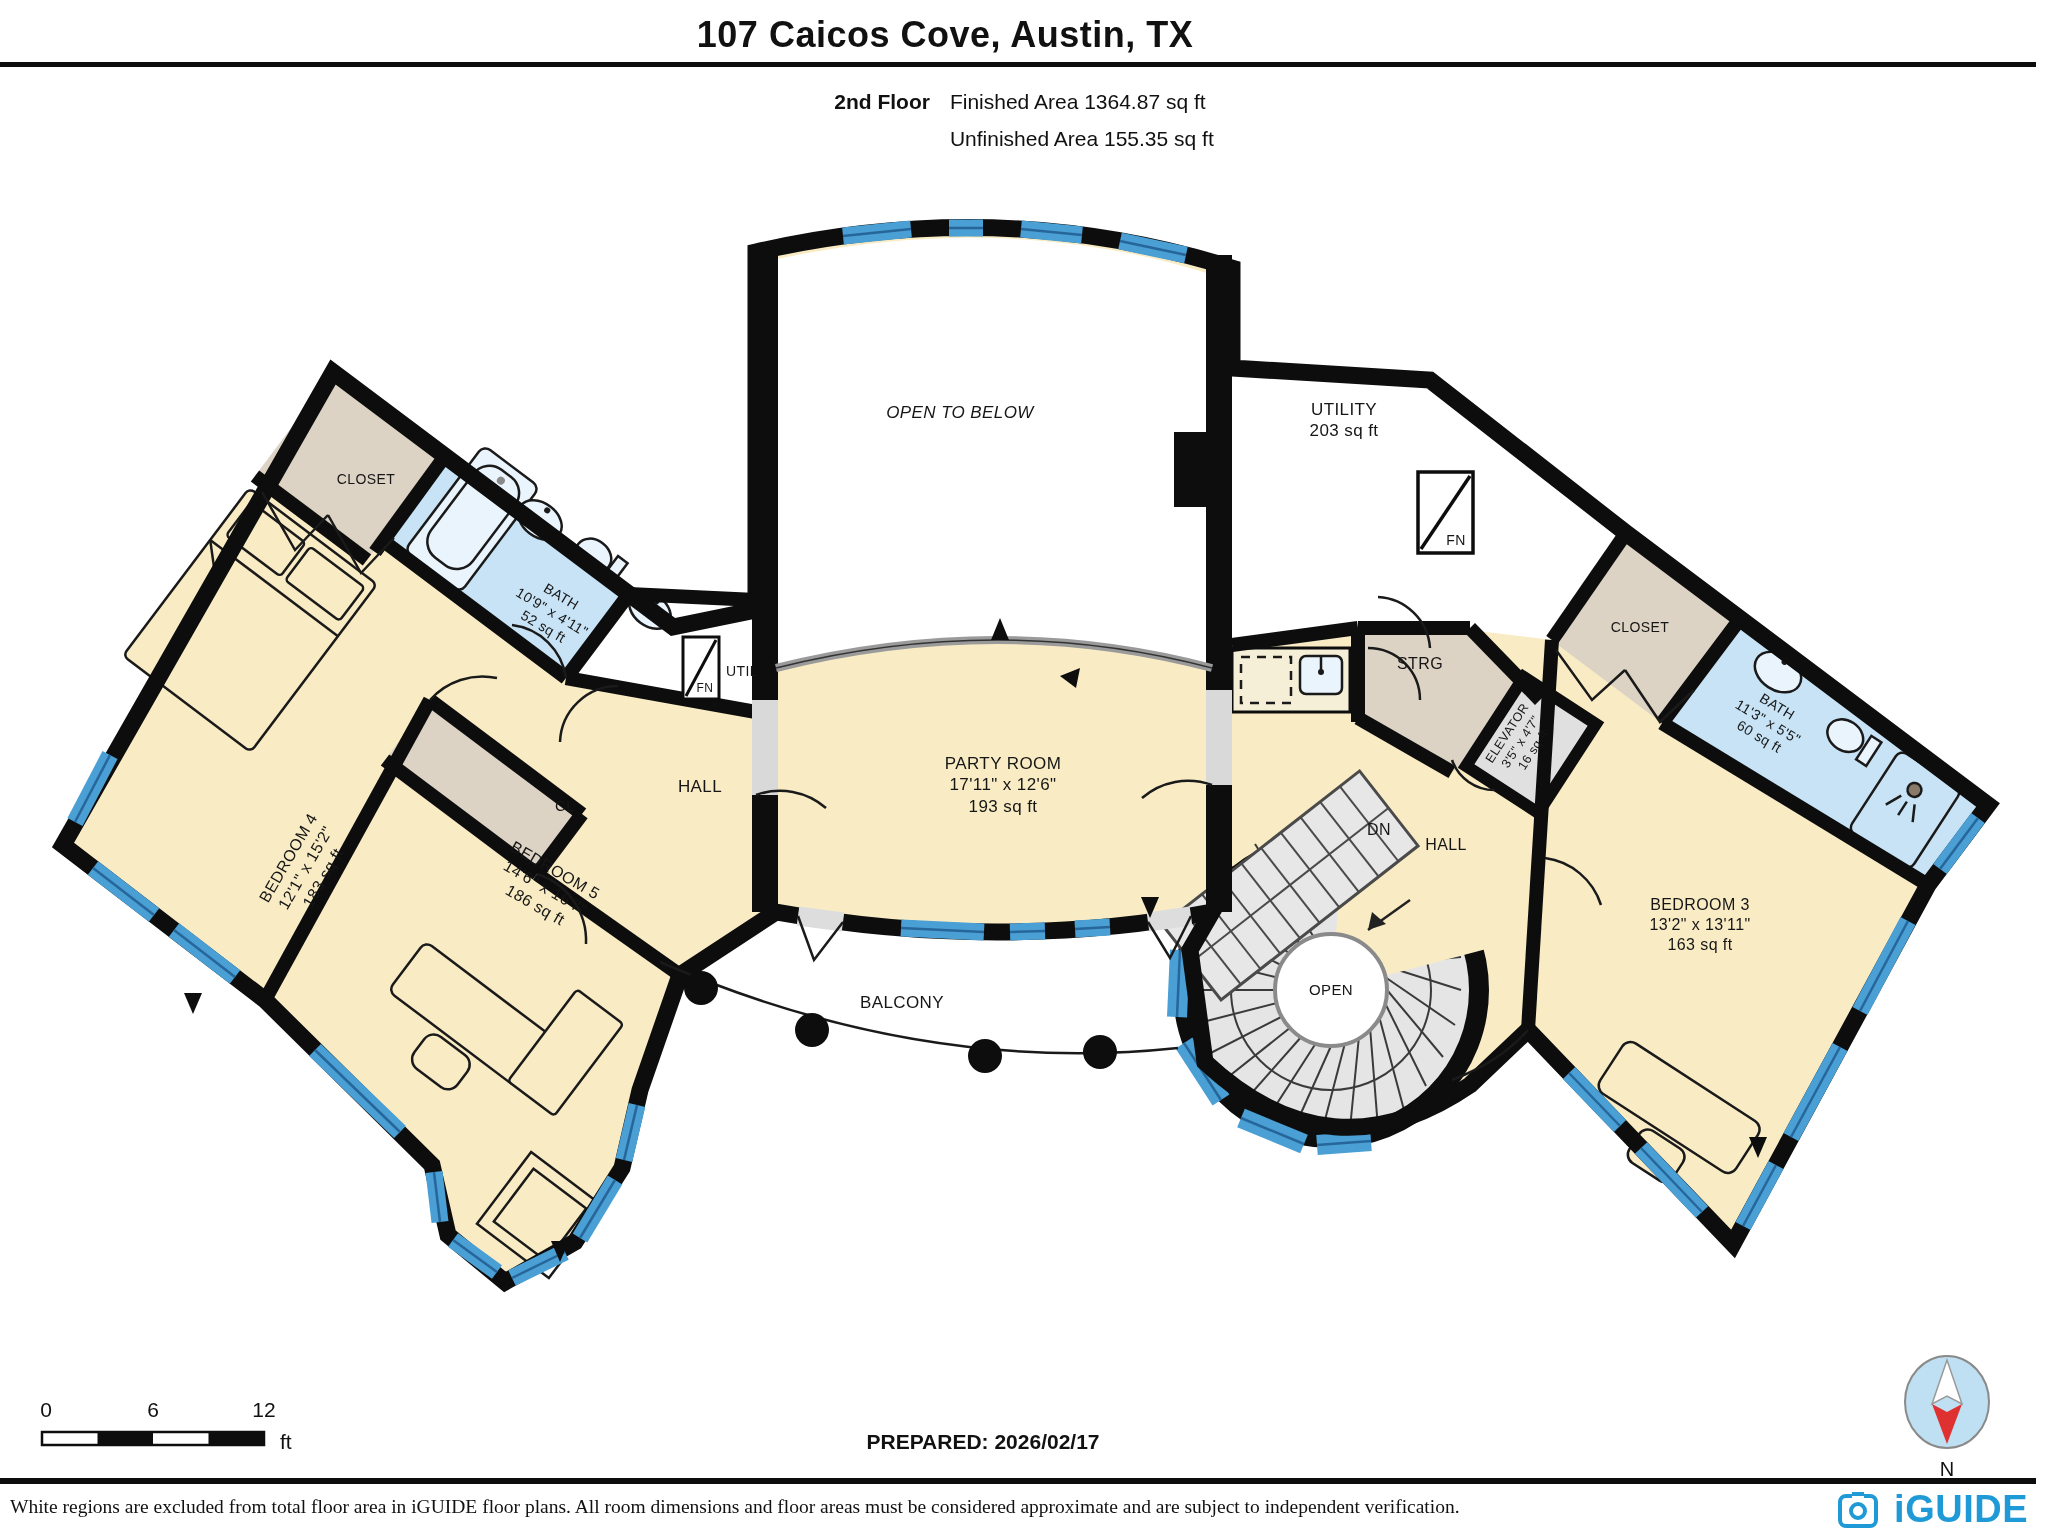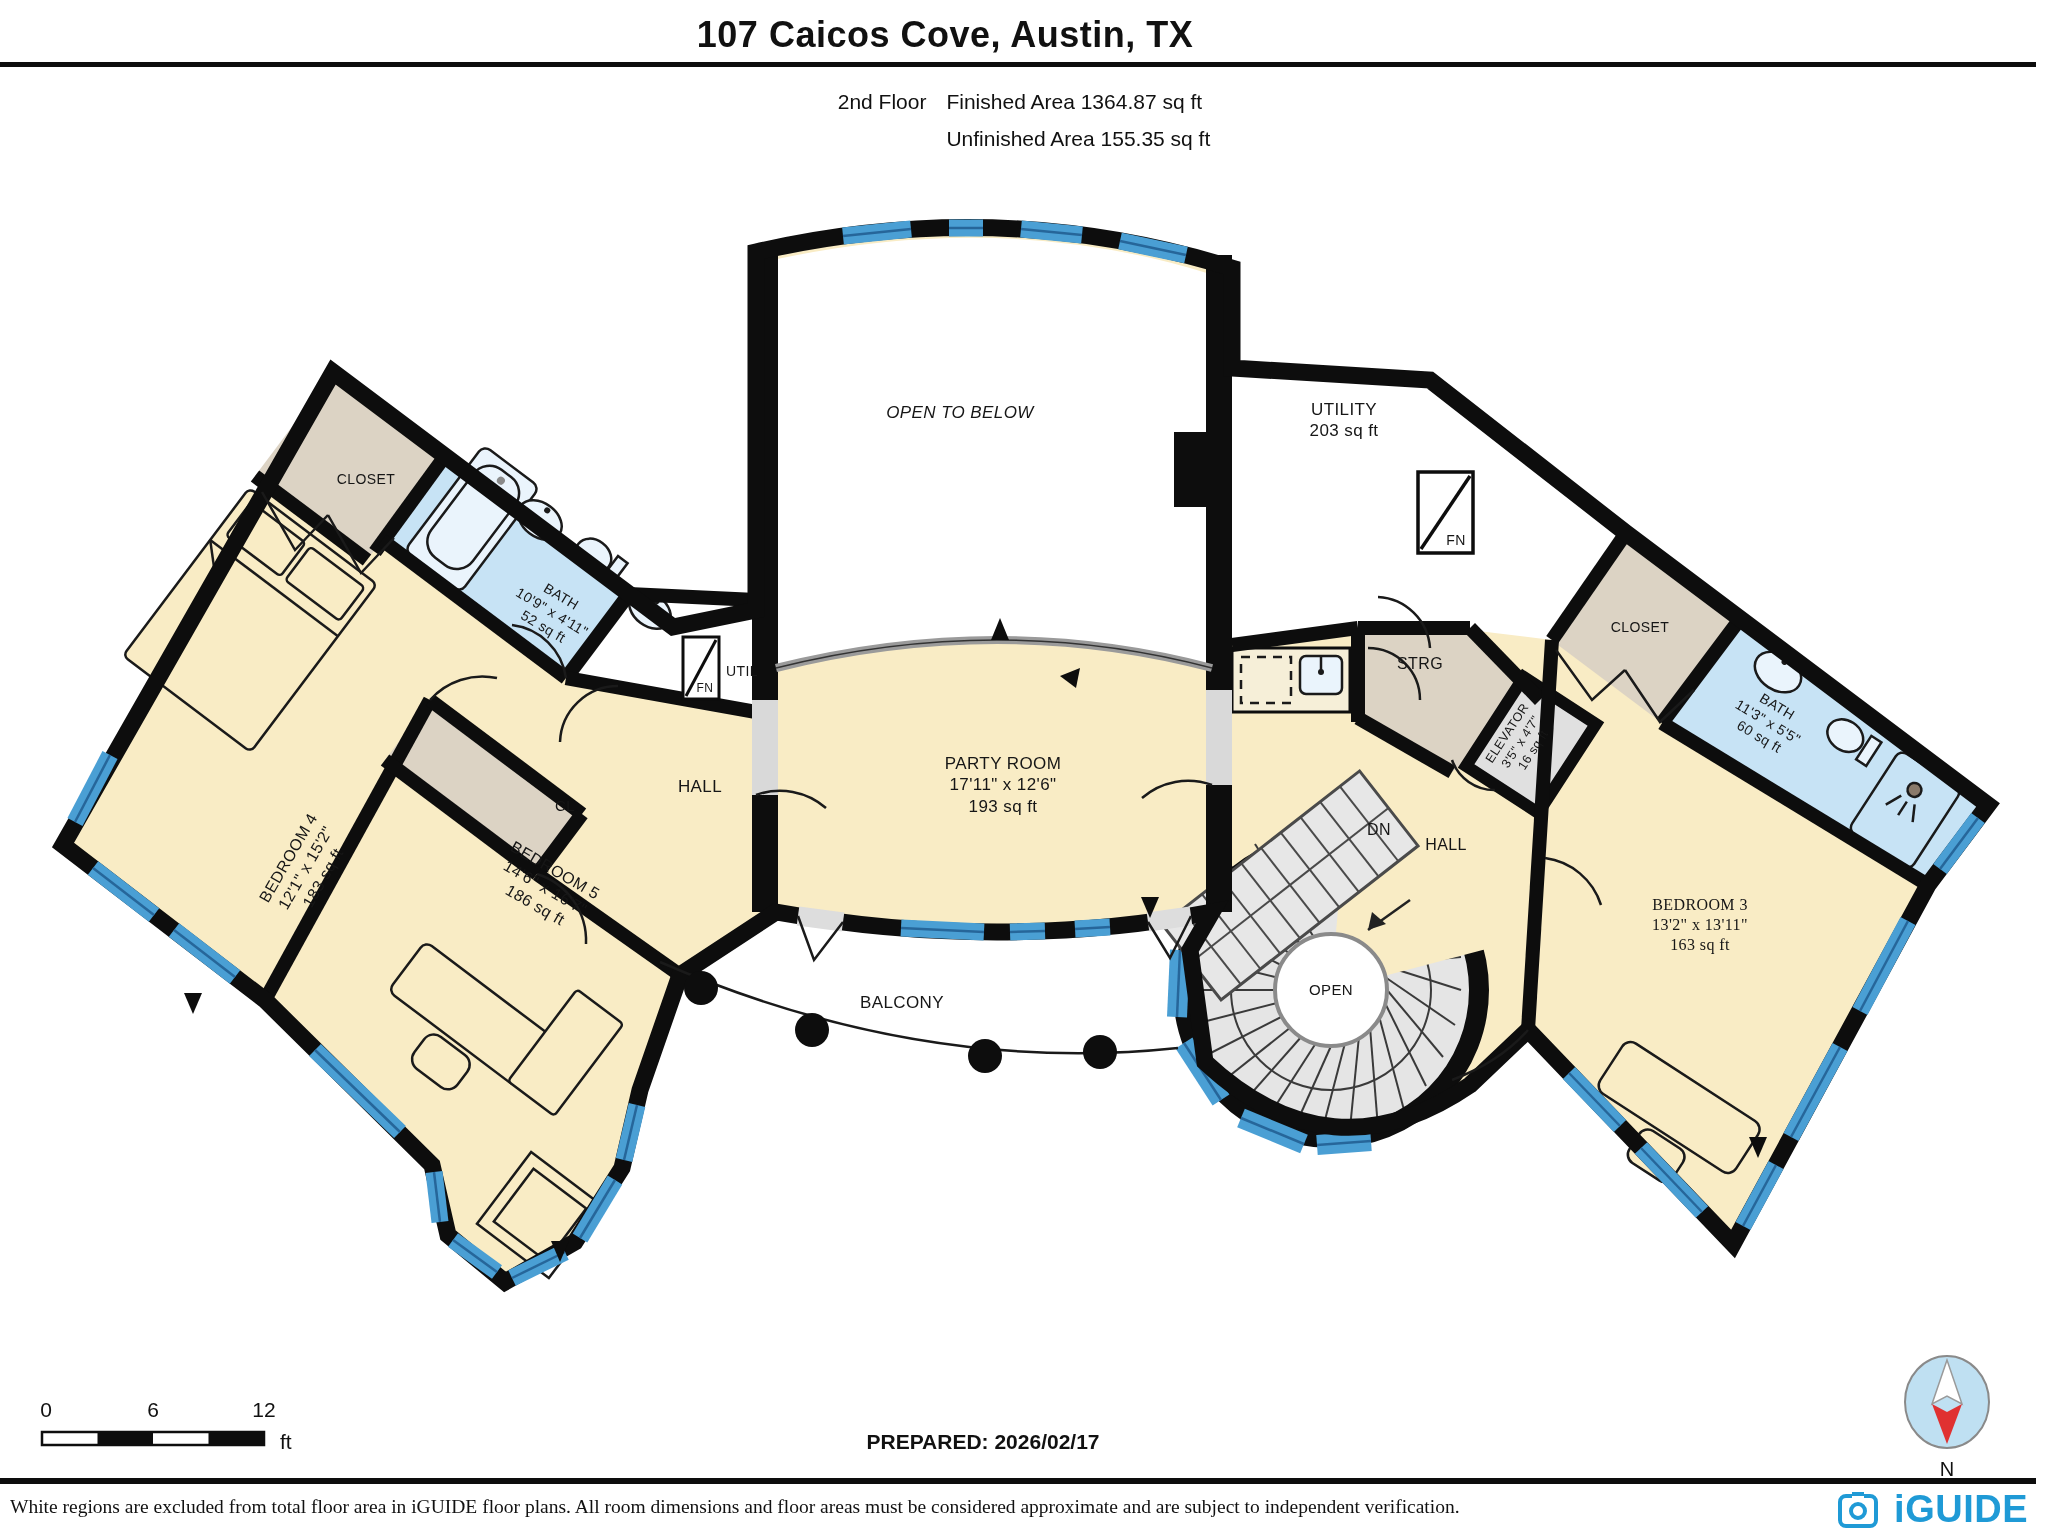--- a/index.html
+++ b/index.html
@@ -3,21 +3,21 @@
 <meta charset="utf-8">
 <style>
   html,body{margin:0;padding:0;background:#ffffff;}
   #page{position:relative;width:2036px;height:1533px;background:#fff;overflow:hidden;
         font-family:"Liberation Sans", sans-serif;color:#111;}
   #plan-svg{position:absolute;left:0;top:0;}
   .hdr-title{position:absolute;left:0;top:14px;width:1890px;text-align:center;
              font-size:36px;font-weight:bold;letter-spacing:.5px;}
   .hdr-rule{position:absolute;left:0;top:62px;width:2048px;height:5px;background:#0d0d0d;}
   .hdr-sub{position:absolute;left:0;top:90px;width:2048px;display:flex;justify-content:center;gap:20px;font-size:21px;}
-  .hdr-floor{font-weight:normal;}
+  .hdr-floor{font-weight:bold;}
   .hdr-areas{display:flex;flex-direction:column;gap:13px;}
   .lbl{position:absolute;transform:translate(-50%,-50%);text-align:center;font-size:17px;
        line-height:1.25;letter-spacing:.4px;white-space:nowrap;color:#161616;}
   .lbl div:empty{display:none;}
   .sm{font-size:14px;}
   .footer-rule{position:absolute;left:0;top:1478px;width:2048px;height:6px;background:#0d0d0d;}
   .disclaimer{position:absolute;left:10px;top:1496px;font-size:19.5px;font-family:Liberation Serif, serif;}
   .prepared{position:absolute;left:983px;top:1442px;transform:translate(-50%,-50%);
             font-size:21px;font-weight:bold;}
   .scalebar{position:absolute;left:40px;top:1398px;}
@@ -403,21 +403,21 @@
       <div>186 sq ft</div>
     </div>
   <div class="lbl sm" style="left:1640px;top:628px;">
     <div>CLOSET</div>
     </div>
   <div class="lbl sm" style="left:1768px;top:722px;transform:translate(-50%,-50%) rotate(31deg);">
     <div>BATH</div>
       <div>11'3" x 5'5"</div>
       <div>60 sq ft</div>
     </div>
-  <div class="lbl" style="left:1700px;top:925px;font-size:16px;font-family:Liberation Serif, serif;">
+  <div class="lbl" style="left:1700px;top:925px;font-size:16px;">
     <div>BEDROOM 3</div>
       <div>13'2" x 13'11"</div>
       <div>163 sq ft</div>
     </div>
 
   <div class="scalebar">
     <div class="scale-num" style="left:6px;">0</div>
     <div class="scale-num" style="left:113px;">6</div>
     <div class="scale-num" style="left:224px;">12</div>
     <svg width="240" height="48" style="position:absolute;top:28px;left:0;">

